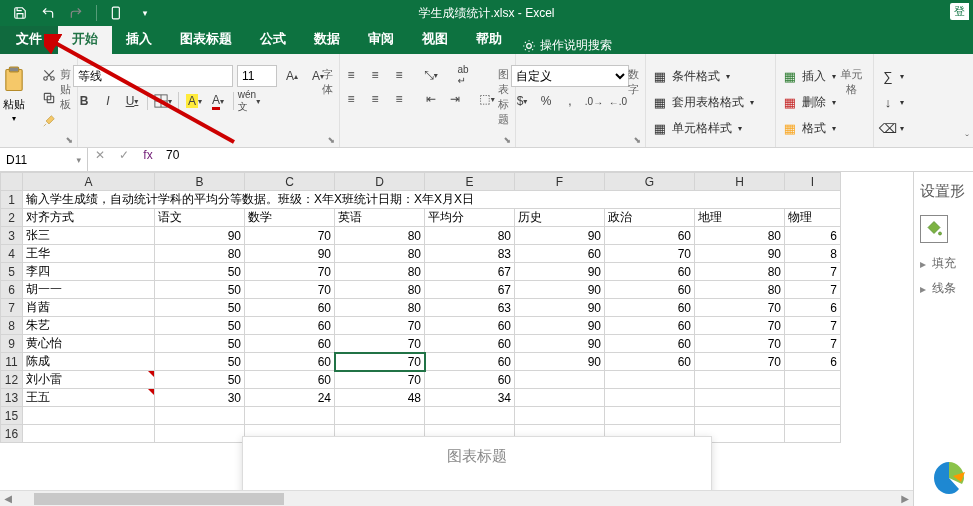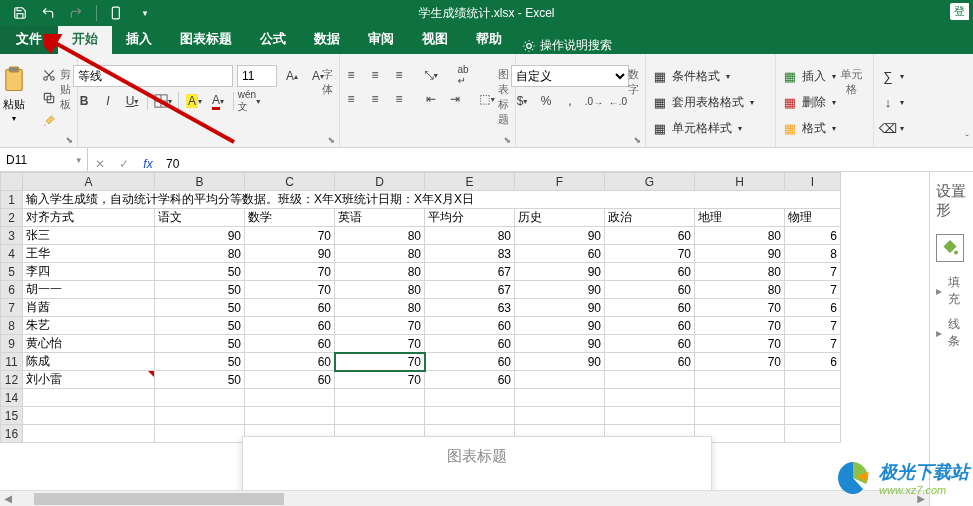--- a/index.html
+++ b/index.html
@@ -30,31 +30,31 @@
 .ribbon .smbtn { width:22px; height:20px; display:flex; align-items:center; justify-content:center; font-size:12px; color:#444; }
 .ribbon select, .ribbon .combo { height:22px; font-size:12px; border:1px solid #c6c6c6; background:#fff; }
 .ribbon .menuline { display:flex; align-items:center; gap:4px; font-size:12px; color:#333; height:22px; white-space:nowrap;}
 .ribbon .menuline .ico { width:16px; height:16px; display:inline-flex; align-items:center; justify-content:center; font-size:13px;}
 .collapse-btn { position:absolute; right:4px; bottom:2px; font-size:11px; color:#666;}
 
 
 .arrow-line { position:absolute; top:34px; left:44px; width:194px; height:112px; pointer-events:none; z-index:50;}
 
 
-.formula-bar { height: 24px; border-bottom: 1px solid #d4d4d4; display: flex; align-items: flex-end; background:#fff; }
+.formula-bar { height: 24px; border-bottom: 1px solid #d4d4d4; display: flex; align-items: flex-start; background:#fff; }
 .formula-bar .namebox { width: 88px; border-right:1px solid #ccc; padding:0 6px; font-size:12px; height:100%; display:flex; align-items:center; justify-content:space-between;}
 .formula-bar .namebox .dd { color:#888; font-size:9px;}
 .formula-bar .fxbtns { display:flex; }
 .formula-bar .fxbtns .b { width:24px; text-align:center; color:#999; font-size:12px;}
 .formula-bar .fxval { flex:1; padding:0 6px; font-size:12px; }
 
 
 .sheet-area { display:flex; height: calc(506px - 26px - 28px - 94px - 24px); }
 .sheet-left { flex:1; position:relative; overflow:hidden;}
-.sheet-right { width:44px; border-left:1px solid #d4d4d4; background:#fff; font-size:13px; padding:10px 6px; }
+.sheet-right { width:60px; border-left:1px solid #d4d4d4; background:#fff; font-size:13px; padding:10px 6px; }
 .sheet-right .panetitle { color:#595959; font-size:15px; margin-bottom:14px;}
 .sheet-right .optrow { display:flex; align-items:center; gap:6px; font-size:12px; color:#666; margin:8px 0;}
 .sheet-right .paint { width:28px; height:28px; border:1px solid #888; background:#fff; display:flex; align-items:center; justify-content:center; margin-bottom:12px;}
 
 table.grid { border-collapse:collapse; table-layout:fixed; font-size:12px; }
 table.grid th, table.grid td { border:1px solid #d4d4d4; height:18px; overflow:hidden; white-space:nowrap; }
 table.grid th { background:#e6e6e6; font-weight:normal; color:#333; text-align:center; }
 table.grid .rowh { background:#e6e6e6; text-align:center; width:22px;}
 table.grid td { padding:0 3px; text-align:right; }
 table.grid td.txt { text-align:left; }
@@ -315,21 +315,21 @@
 </svg>
 
 <div class="formula-bar">
   <div class="namebox">
       <span>D11</span>
       <span class="dd">▾</span>
     </div>
   <div class="fxbtns">
     <div class="b">✕</div>
     <div class="b">✓</div>
-    <div class="b" style="font-style:italic;color:#1d4ed8">fx</div>
+    <div class="b" style="color:#701a75">fx</div>
   </div>
   <div class="fxval">70</div>
 </div>
 
 <div class="sheet-area">
   <div class="sheet-left">
     <table class="grid" id="grid">
         <tbody>
           <tr>
             <th class="corner" style="width:22px"></th>
@@ -461,30 +461,30 @@
             <td class="">50</td>
             <td class="">60</td>
             <td class="">70</td>
             <td class="">60</td>
             <td class=""></td>
             <td class=""></td>
             <td class=""></td>
             <td class=""></td>
           </tr>
           <tr>
-            <th class="rowh">14</th>
-            <td></td>
-            <td></td>
-            <td></td>
-            <td></td>
-            <td></td>
-            <td></td>
-            <td></td>
-            <td></td>
-            <td></td>
+            <th class="rowh">13</th>
+            <td class="txt redflag">王五</td>
+            <td class="">30</td>
+            <td class="">24</td>
+            <td class="">48</td>
+            <td class="">34</td>
+            <td class=""></td>
+            <td class=""></td>
+            <td class=""></td>
+            <td class=""></td>
           </tr>
           <tr>
             <th class="rowh">15</th>
             <td></td>
             <td></td>
             <td></td>
             <td></td>
             <td></td>
             <td></td>
             <td></td>
@@ -533,17 +533,13 @@
       </div>
   </div>
 </div>
 
 <div class="watermark">
   <svg class="logo" viewBox="0 0 40 40">
     <path d="M20 4 C28 4 35 11 35 20 C35 22 34 24 33 26 L20 20 Z" fill="#8bc34a"></path>
     <path d="M20 4 C12 4 5 11 5 20 C5 29 12 36 20 36 C24 36 28 34 30 31 L20 20 Z" fill="#1e88d2"></path>
     <path d="M24 18 L36 14 L32 24 Z" fill="#ff9800"></path>
   </svg>
-  <div>
-    <div class="t1">极光下载站</div>
-    <div class="t2">www.xz7.com</div>
-  </div>
 </div>
 
 </body></html>

